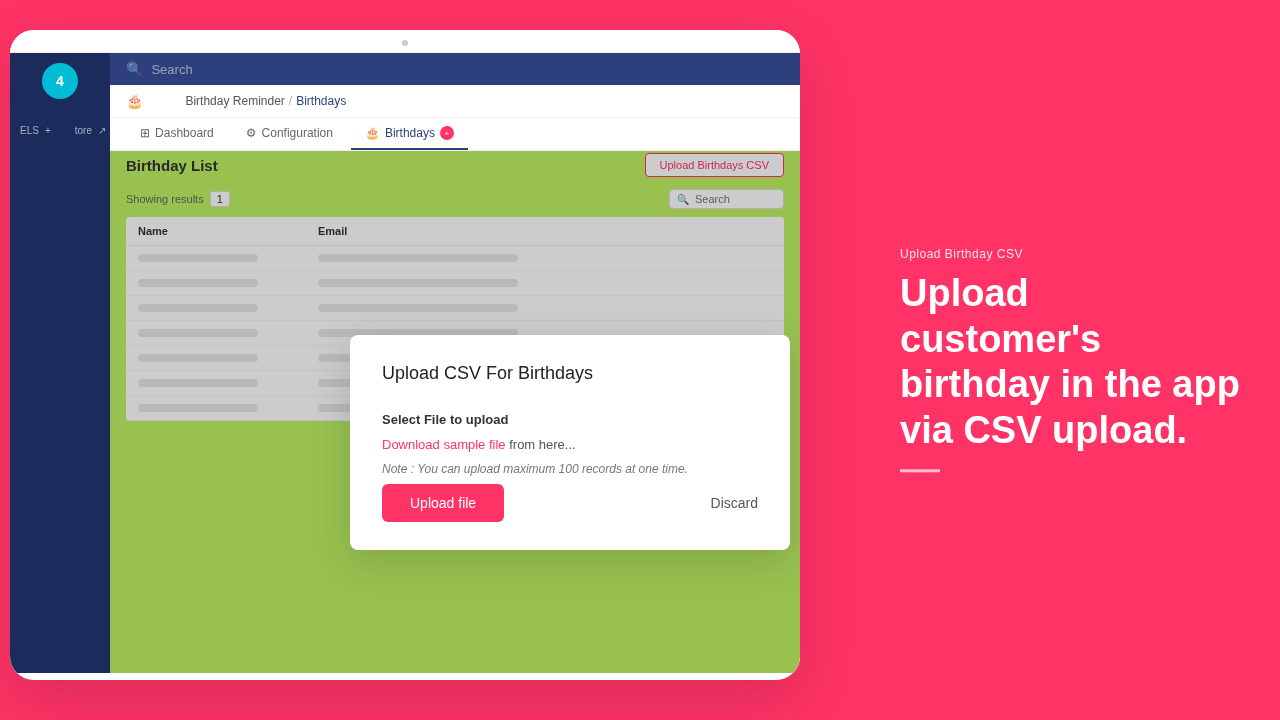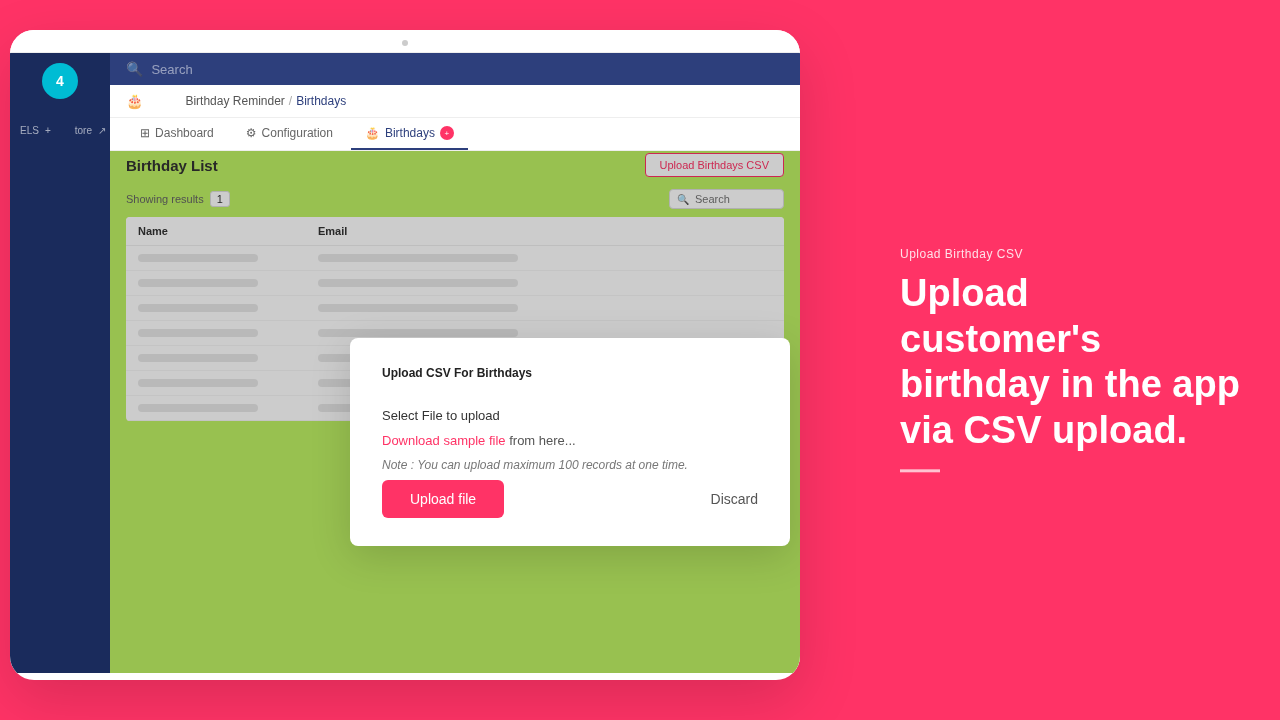--- a/index.html
+++ b/index.html
@@ -343,30 +343,30 @@
     .modal {
       background: white;
       border-radius: 8px;
       padding: 28px 32px;
       width: 440px;
       margin-right: 10px;
       box-shadow: 0 10px 40px rgba(0,0,0,0.15);
       position: relative;
     }
     .modal-title {
-      font-size: 12px;
-      font-weight: 700;
+      font-size: 18px;
+      font-weight: 400;
       color: #222;
       margin-bottom: 28px;
     }
     .modal-section-label {
       font-size: 13px;
       color: #333;
       margin-bottom: 10px;
-      font-weight: 400;
+      font-weight: 700;
     }
     .file-upload-row {
       display: flex;
       align-items: center;
       gap: 12px;
       margin-bottom: 16px;
     }
     .select-csv-btn {
       background: white;
       border: 1px solid #aaa;

